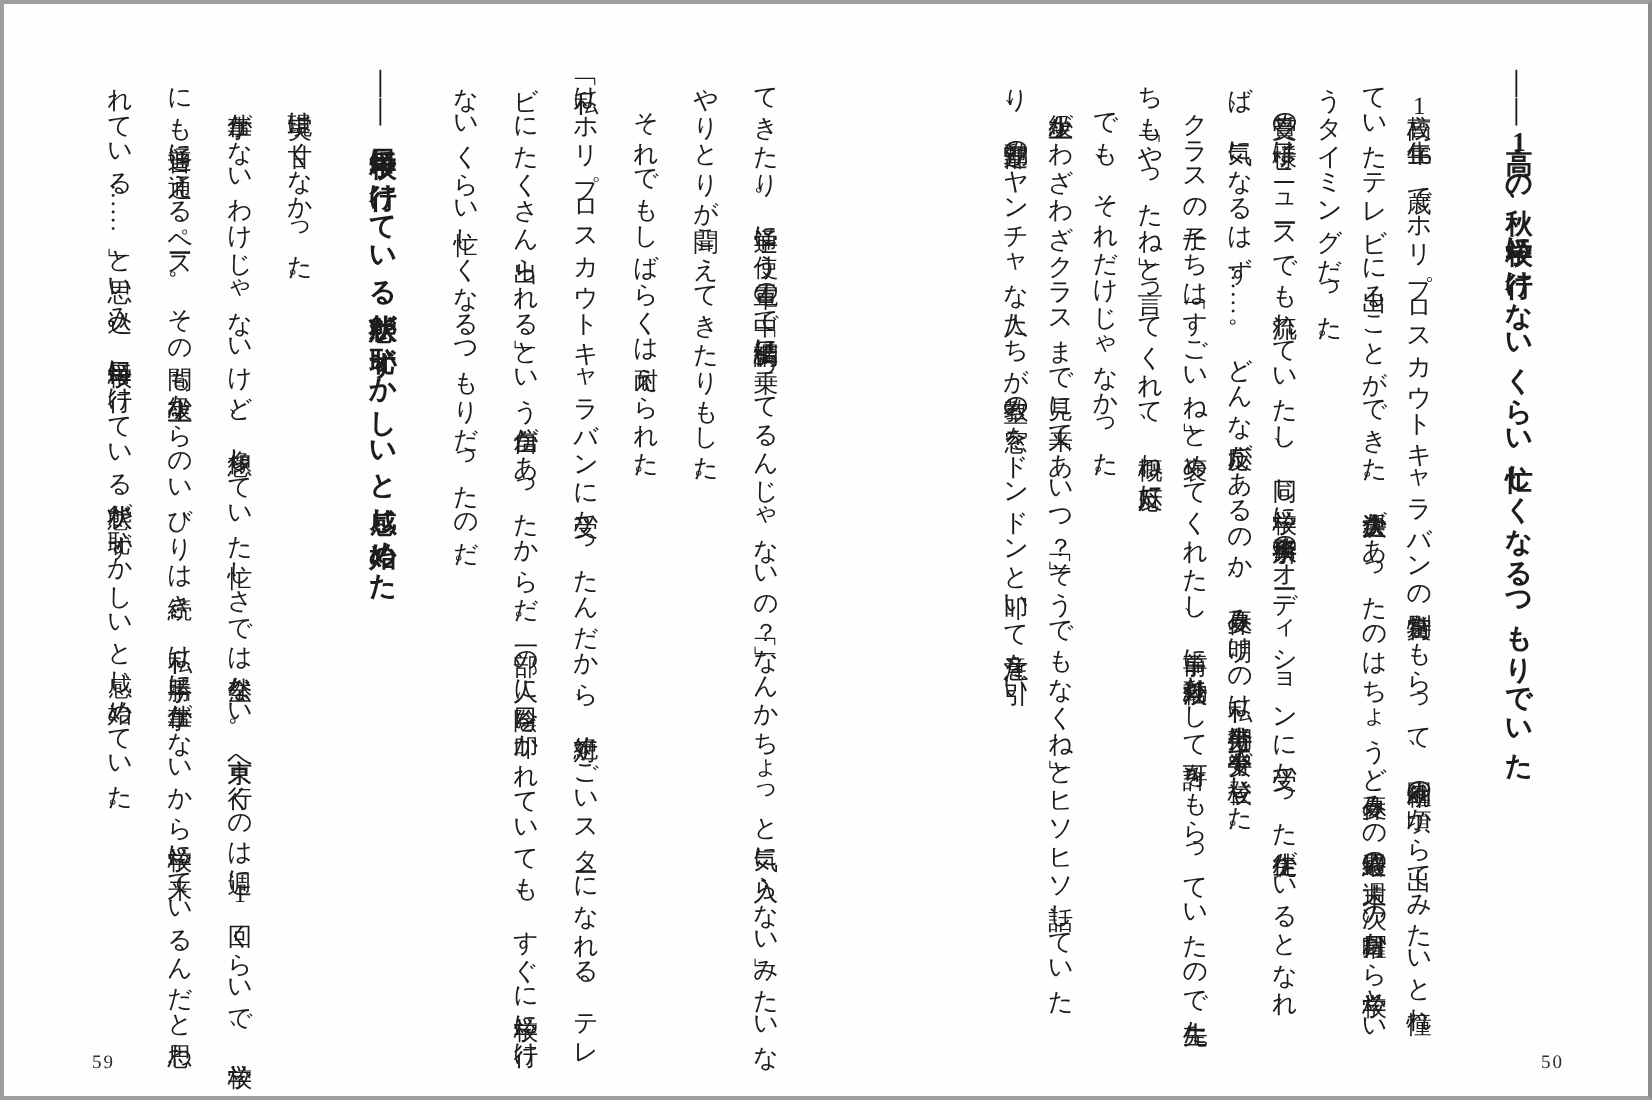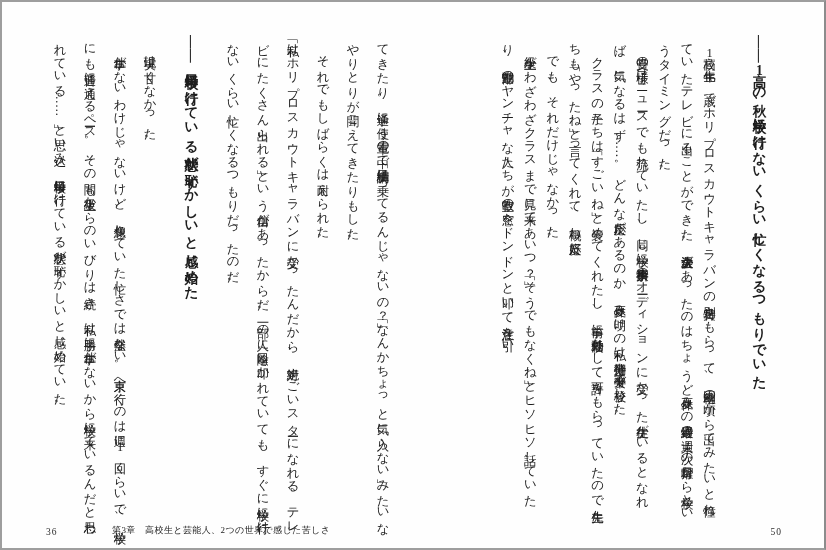--- a/index.html
+++ b/index.html
@@ -103,22 +103,21 @@
           <p>　それでもしばらくは耐えられた。</p>
           <p>「私はホリプロスカウトキャラバンに受かったんだから、絶対すごいスターになれる、テレビにたくさん出られる」という自信があったからだ。一部の人に陰口を叩かれていても、すぐに学校に行けないくらい忙しくなるつもりだったのだ。</p>
         </div>
       <h2>――毎日学校に行けている状態が恥ずかしいと感じ始めた</h2>
       <div>
 
       <p>　現実は甘くなかった。</p>
           <p>　仕事がないわけじゃないけど、想像していた忙しさでは全然ない。東京へ行くのは週に<span class="tcy">1</span>回くらいで、学校にも普通に通えるペース。その間も上級生からのいびりは続き、私は勝手に「仕事がないから学校に来ているんだと思われている……」と思い込み、毎日学校に行けている状態が恥ずかしいと感じ始めていた。</p>
         </div>
     </div>
-    <span class="folio">36</span>
-    <span class="chapter-caption">第3章　高校生と芸能人、2つの世界で感じた苦しさ</span>
+    <span class="folio">59</span>
   </div>
 
   <div class="page page-right">
     <div class="vflow">
       <h2>――高<span class="tcy">1</span>の秋、学校に行けないくらい忙しくなるつもりでいた</h2>
       <div>
 
       <p>　高校<span class="tcy">1</span>年生、<span class="tcy">16</span>歳でホリプロスカウトキャラバンの特別賞をもらって、幼稚園の頃から出てみたいと憧れていたテレビに出ることができた。決選大会があったのはちょうど夏休みの最終週の週末。次の月曜日から学校というタイミングだった。</p>
           <p>　受賞の様子はニュースでも流れていたし、同じ学校に大手事務所のオーディションに受かった生徒がいるとなれば、気になるはず……。どんな反応があるのか、夏休み明けの私は期待半分、不安半分で登校した。</p>
           <p>　クラスの子たちは「すごいね」と褒めてくれたし、事前に校外活動として許可をもらっていたので先生たちも「やったね」と言ってくれて、概ね好反応。</p>

